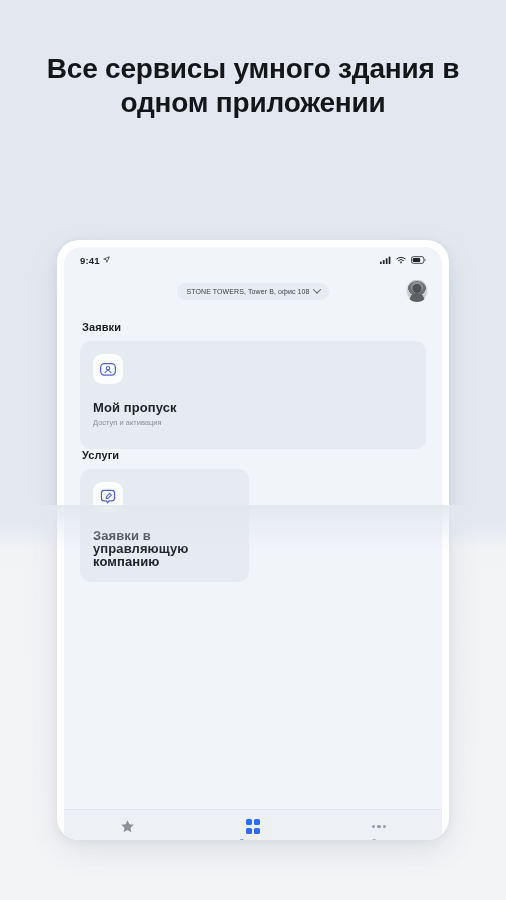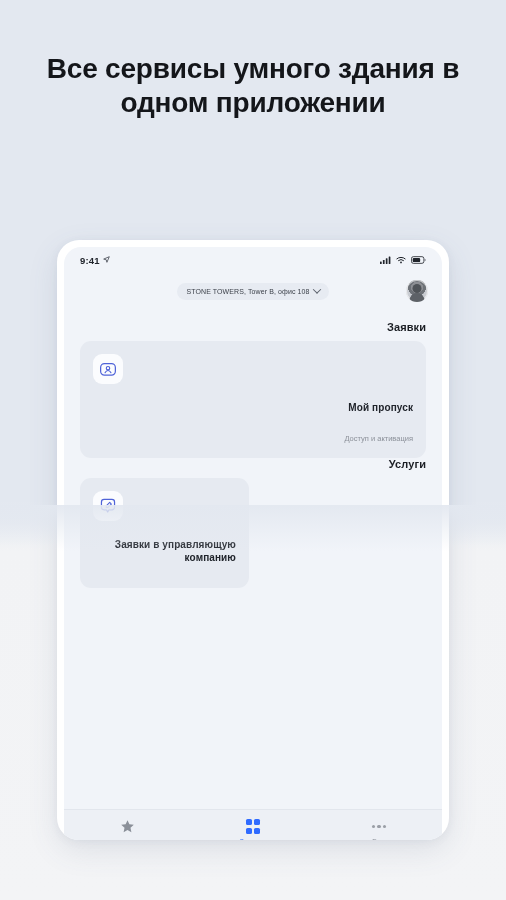--- a/index.html
+++ b/index.html
@@ -67,21 +67,20 @@
     position: absolute;
     left: 7px;
     top: 7px;
     width: 378px;
     height: 634px;
     background: #f1f4f9;
     border-radius: 17px;
     overflow: hidden;
     display: flex;
     flex-direction: column;
-    text-align: right;
   }
 
   
   .status-bar {
     height: 26px;
     flex: none;
     display: flex;
     align-items: center;
     padding: 0 16px;
     font-size: 9.5px;
@@ -193,31 +192,31 @@
     width: 30px; height: 30px;
     background: #fbfcfe;
     border-radius: 9px;
     display: flex;
     align-items: center;
     justify-content: center;
     margin-bottom: 17px;
     flex: none;
   }
   .card-title {
-    font-size: 10px;
+    font-size: 13px;
     font-weight: bold;
     color: #20242b;
     line-height: 13px;
     letter-spacing: .1px;
   }
   .card-sub {
     font-size: 7.5px;
     color: #8b9099;
     line-height: 11px;
-    margin-top: 19px;
+    margin-top: 3px;
   }
 
   
   .tabbar {
     flex: none;
     height: 62px;
     background: #edf0f5;
     border-top: 1px solid #e2e6ed;
     display: flex;
     align-items: flex-start;

